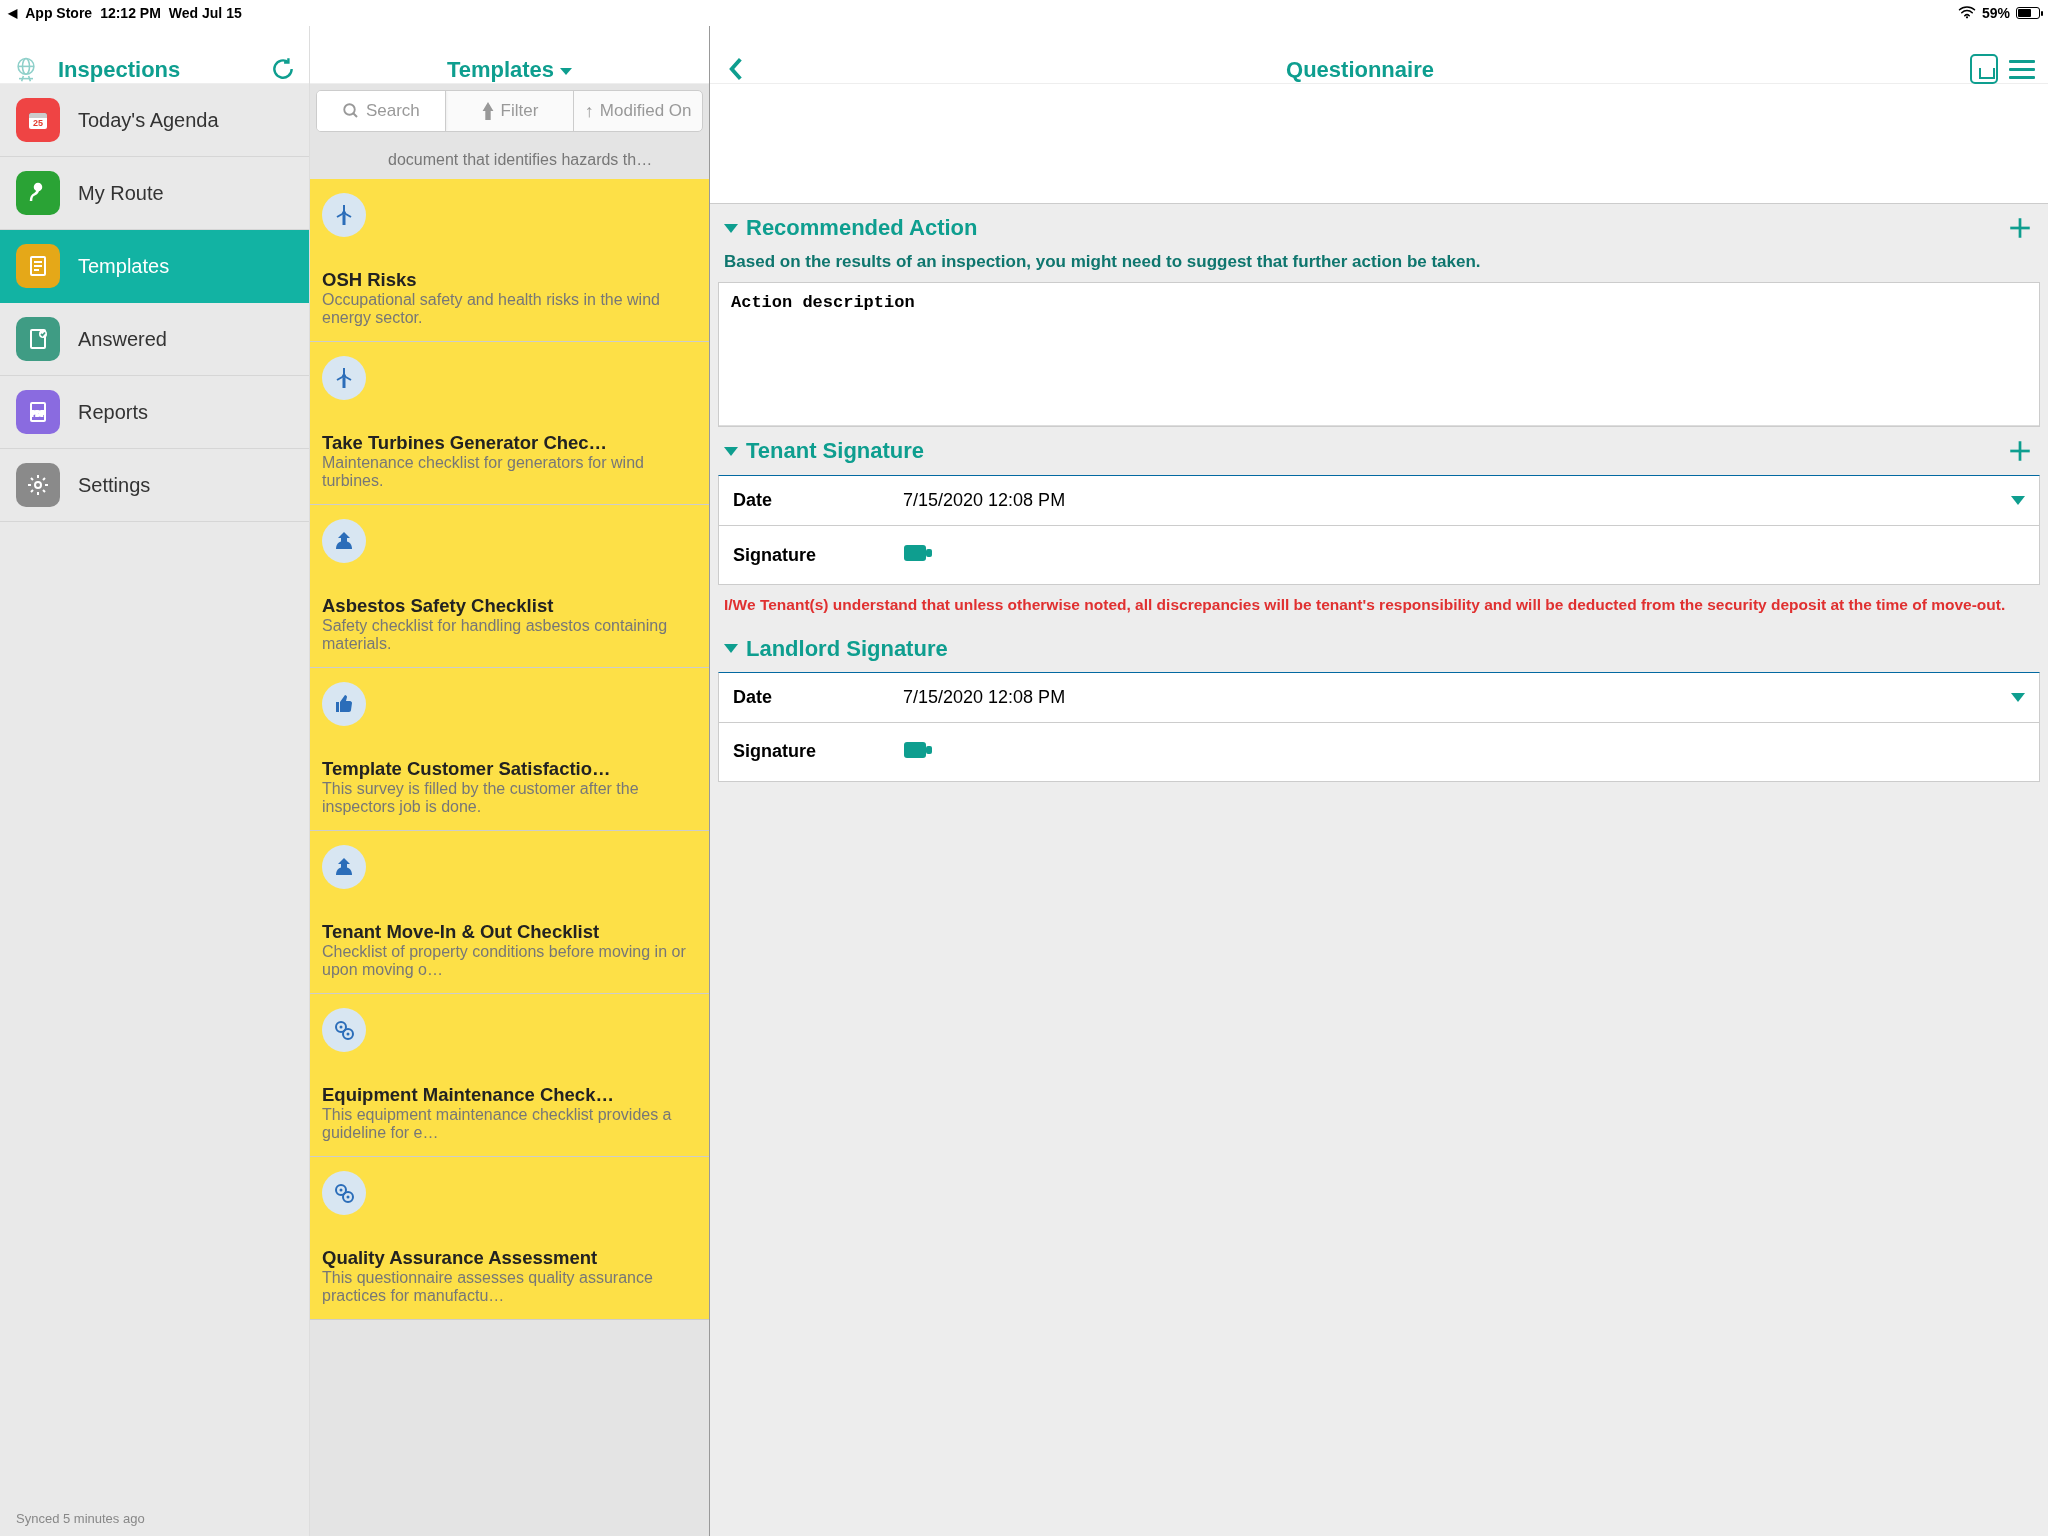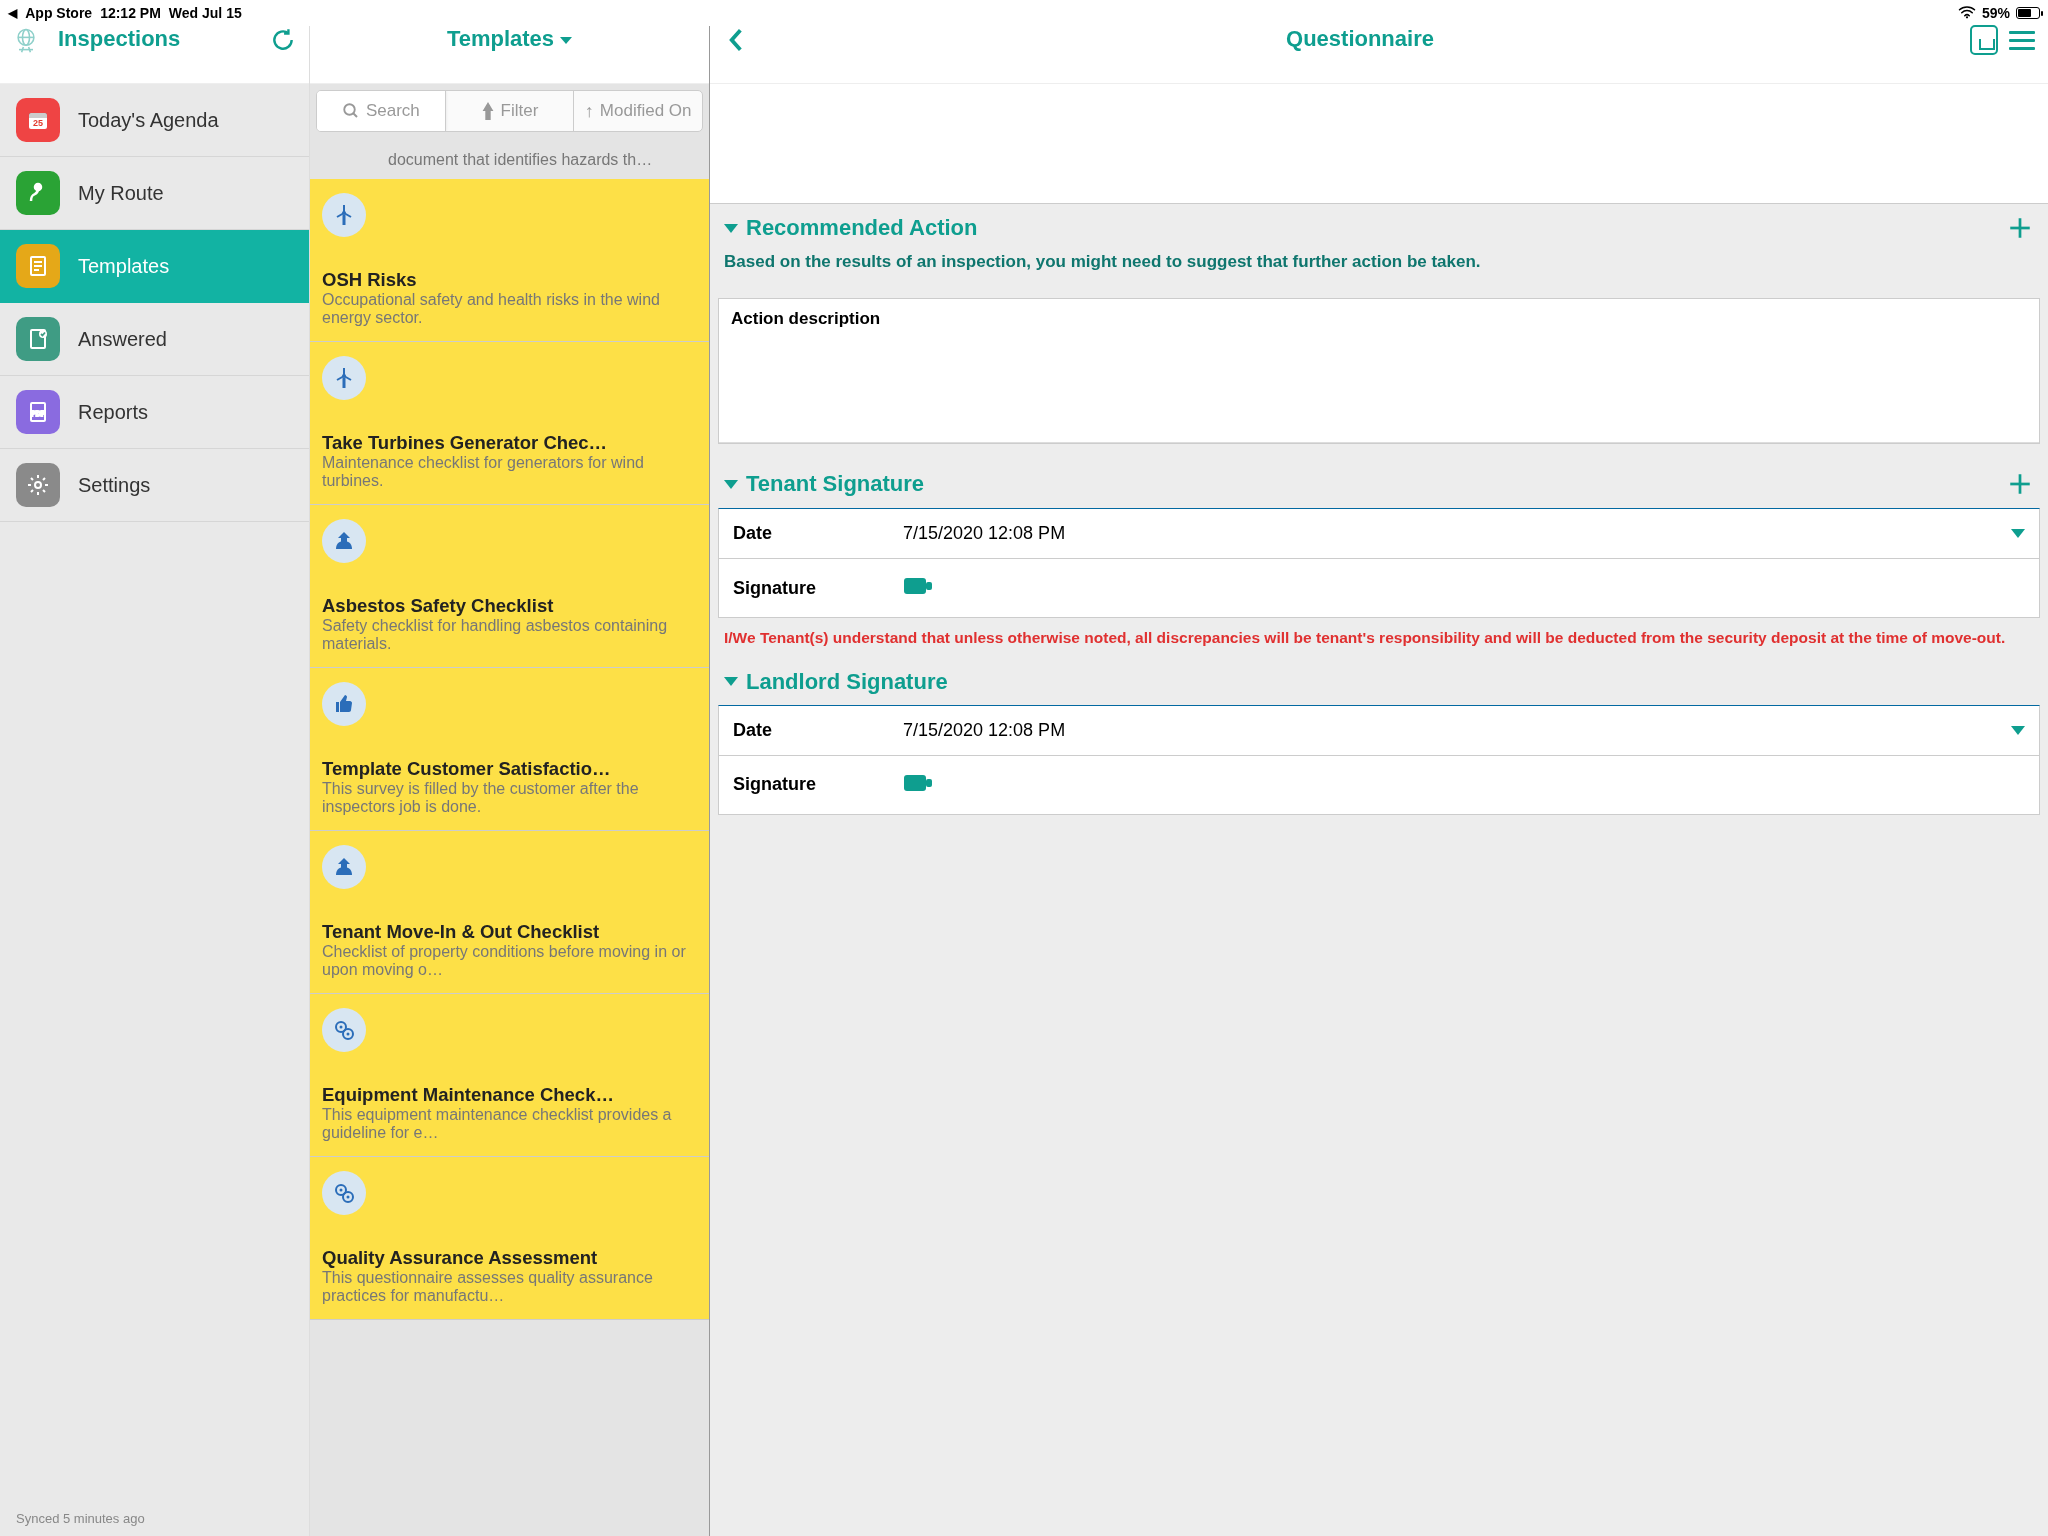--- a/index.html
+++ b/index.html
@@ -23,21 +23,21 @@
   .battery-fill { position:absolute; left:1px; top:1px; bottom:1px; width:60%; background:#000; border-radius:1px;}
 
   
   .app { flex: 1; display: flex; min-height: 0; }
   .col { display: flex; flex-direction: column; min-height: 0; }
   .col-left { width: 310px; border-right: 1px solid #ddd; background: #e9e9e9;}
   .col-mid { width: 400px; border-right: 1px solid #999; background: #e4e4e4;}
   .col-right { flex: 1; background: #ededed;}
 
   .header {
-    height: 58px; display: flex; align-items: flex-start; background: #fff; border-bottom: 1px solid #eee;
+    height: 58px; display: flex; align-items: flex-end; background: #fff; border-bottom: 1px solid #eee;
     padding: 0 12px; gap: 10px;
   }
   .header-title { color: #0e9e8f; font-size: 22px; font-weight: 700; flex: 1; text-align: center;}
   .col-left .header-title { text-align: left; margin-left: 8px;}
   .header-icon { color: #0e9e8f; width: 28px; height: 28px; display:flex; align-items:center; justify-content:center;}
   .header-icon svg { width: 26px; height: 26px; }
   .chev-down { width: 0; height: 0; border-left: 6px solid transparent; border-right: 6px solid transparent; border-top: 7px solid #0e9e8f; display:inline-block; margin-left:6px; position: relative; top: -2px;}
   .back-chev svg { width: 18px; height: 26px; stroke:#0e9e8f; stroke-width:3.5; fill:none;}
 
   
@@ -76,21 +76,21 @@
   
   .right-scroll { flex:1; overflow:auto; }
   .blank-area { height:120px; background:#fff; border-bottom:1px solid #ccc;}
   .section-hdr {
     display:flex; align-items:center; padding:10px 14px; color:#0e9e8f; font-size:22px; font-weight:600;
   }
   .section-hdr .chev { width:0;height:0;border-left:7px solid transparent;border-right:7px solid transparent;border-top:9px solid #0e9e8f; margin-right:8px;}
   .section-hdr .plus { margin-left:auto; color:#0e9e8f; width:28px;height:28px; display:flex;align-items:center;justify-content:center;}
   .section-hdr .plus svg { width:26px;height:26px; stroke:#0e9e8f; stroke-width:2.5;}
   .section-sub { padding: 0 14px 10px 14px; font-size:17px; font-weight:600; color:#0f766e;}
-  .card { background:#fff; margin:16px 8px; border:1px solid #ccc; }
+  .card { background:#fff; margin:0 8px; border:1px solid #ccc;font-family:Liberation Mono, monospace; }
   .card .field-label { font-size:17px; font-weight:700; padding:10px 12px 4px 12px;}
   .card .text-area { height:110px; border-bottom:1px solid #ddd;}
   .card .photo-row { display:flex; align-items:center; padding:10px 12px; gap:40px;}
   .card .photo-row .lbl { font-size:17px; font-weight:700;}
   .card .photo-row .opt { font-weight:500;}
   .camera-icon svg { width:32px;height:28px; stroke:#0e9e8f; fill:none; stroke-width:2;}
   .row { display:flex; align-items:center; padding:14px; background:#fff; border:1px solid #ccc; border-top:none; margin:0 8px;}
   .row.first { border-top:1px solid #0369a1;}
   .row .rlabel { width:170px; font-size:18px; font-weight:700;}
   .row .rvalue { flex:1; font-size:18px;}

